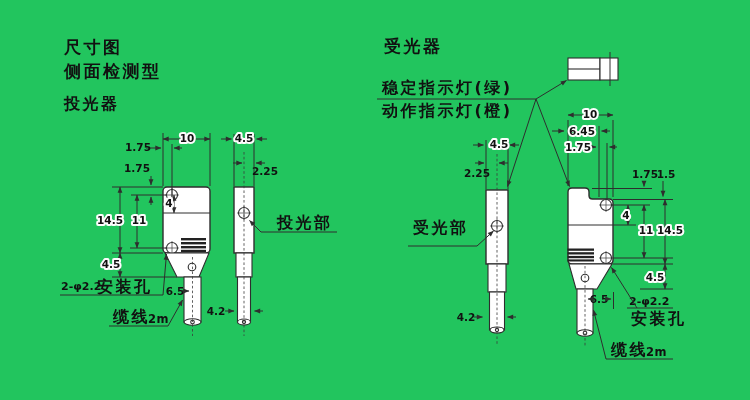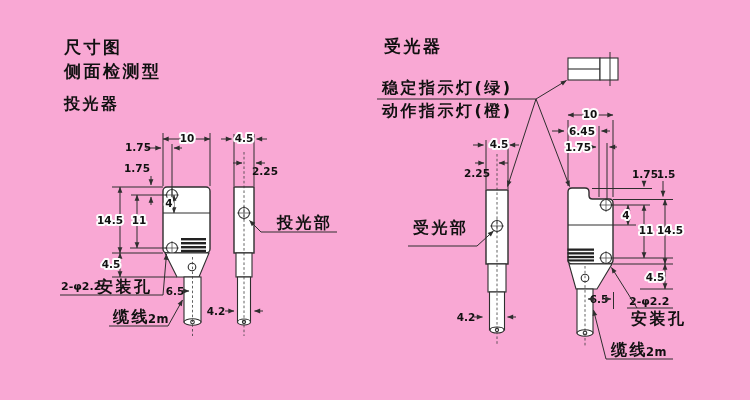--- a/index.html
+++ b/index.html
@@ -1,16 +1,16 @@
 <!DOCTYPE html>
 <html><head>
 <meta charset="utf-8">
 <style>
   html,body{margin:0;padding:0;background:#fff;}
-  .canvas{position:relative;width:750px;height:400px;background:#f9a8d4;overflow:hidden;
+  .canvas{position:relative;width:750px;height:400px;background:#22c55e;overflow:hidden;
           font-family:"DejaVu Sans",sans-serif;}
   svg{display:block}
   .ol   {fill:#fff;stroke:#2e2e2e;stroke-width:1.4;}          
   .ol2  {fill:#fff;stroke:#2e2e2e;stroke-width:1.1;}
   .ln   {stroke:#2e2e2e;stroke-width:1;fill:none;}            
   .ln2  {stroke:#2e2e2e;stroke-width:1.1;fill:none;}
   .thin {stroke:#3a3a3a;stroke-width:.7;fill:none;}
   .ctr  {stroke:#3a3a3a;stroke-width:.8;fill:none;stroke-dasharray:2.6 2.2;}
   .bar  {fill:#222;stroke:none;}
   .dim  {font:700 10.5px "DejaVu Sans",sans-serif;fill:#111;}

